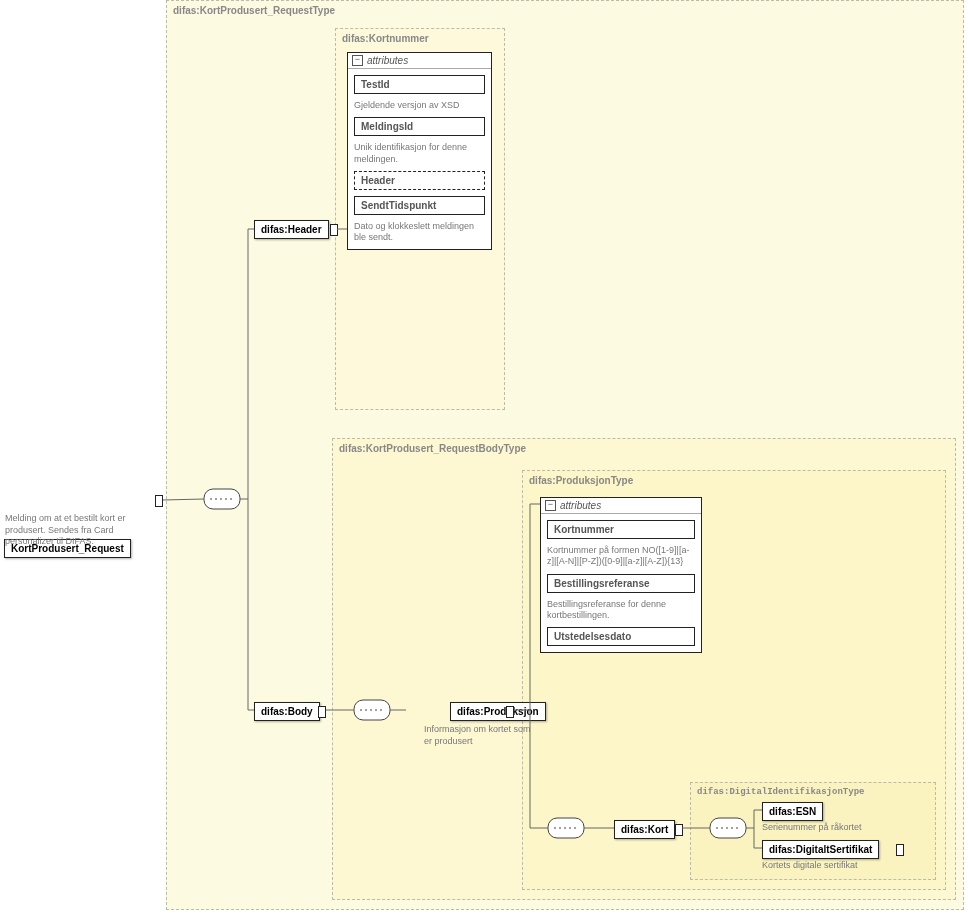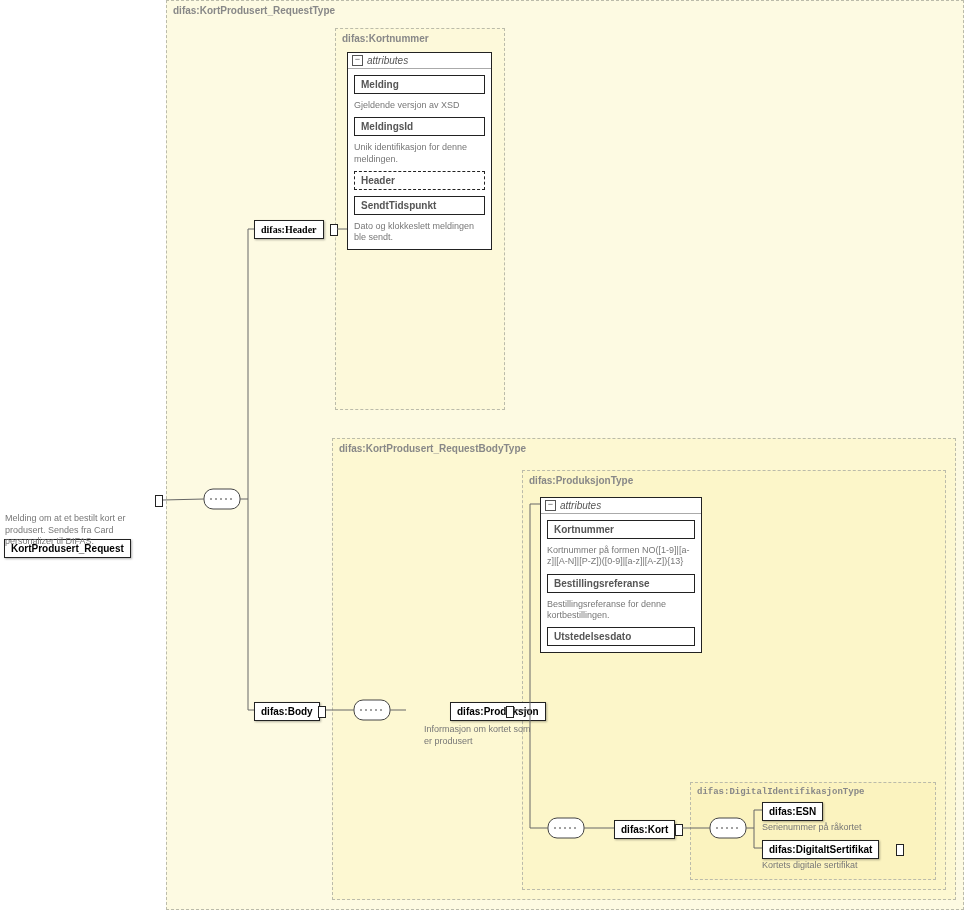--- a/index.html
+++ b/index.html
@@ -89,21 +89,21 @@
 
 <div class="typebox" style="left:335px; top:28px; width:168px; height:380px; background:#fdf9da;">
   <div class="typelabel">difas:Kortnummer</div>
 </div>
 
 <div class="attrbox" style="left:347px; top:52px; width:143px;">
   <div class="attrbox-hdr">
     <span class="minus">−</span>
     <span>attributes</span>
   </div>
-  <div class="attritem">Melding</div>
+  <div class="attritem">TestId</div>
   <div class="desc">Gjeldende versjon av XSD</div>
   <div class="attritem">MeldingsId</div>
   <div class="desc">Unik identifikasjon for denne meldingen.</div>
   <div class="attritem dashed">Header</div>
   <div class="attritem">SendtTidspunkt</div>
   <div class="desc">Dato og klokkeslett meldingen ble sendt.</div>
 </div>
 
 <div class="typebox" style="left:332px; top:438px; width:622px; height:460px; background:#fdf8d2;">
   <div class="typelabel">difas:KortProdusert_RequestBodyType</div>
@@ -126,21 +126,21 @@
 </div>
 
 <div class="typebox" style="left:690px; top:782px; width:244px; height:96px; background:#fbf3bf;font-family:Liberation Mono, monospace;">
   <div class="typelabel" style="font-size:9px">difas:DigitalIdentifikasjonType</div>
 </div>
 
 <div class="element" style="left:4px; top:491px;margin-top:48px;">KortProdusert_Request</div>
 <div class="tab" style="left:155px; top:495px;"></div>
 <div class="ann" style="left:5px; top:513px; width:140px;">Melding om at et bestilt kort er produsert. Sendes fra Card personalizer til DIFAS.</div>
 
-<div class="element" style="left:254px; top:220px;font-family:Liberation Serif, serif;">difas:Header</div>
+<div class="element" style="left:254px; top:220px;">difas:Header</div>
 <div class="tab" style="left:330px; top:224px;"></div>
 
 <div class="element" style="left:254px; top:702px;">difas:Body</div>
 <div class="tab" style="left:318px; top:706px;"></div>
 
 <div class="element" style="left:406px; top:702px;margin-left:44px;">difas:Produksjon</div>
 <div class="tab" style="left:506px; top:706px;"></div>
 <div class="ann" style="left:406px; top:724px; width:112px;margin-left:18px;">Informasjon om kortet som er produsert</div>
 
 <div class="element" style="left:614px; top:820px;">difas:Kort</div>

